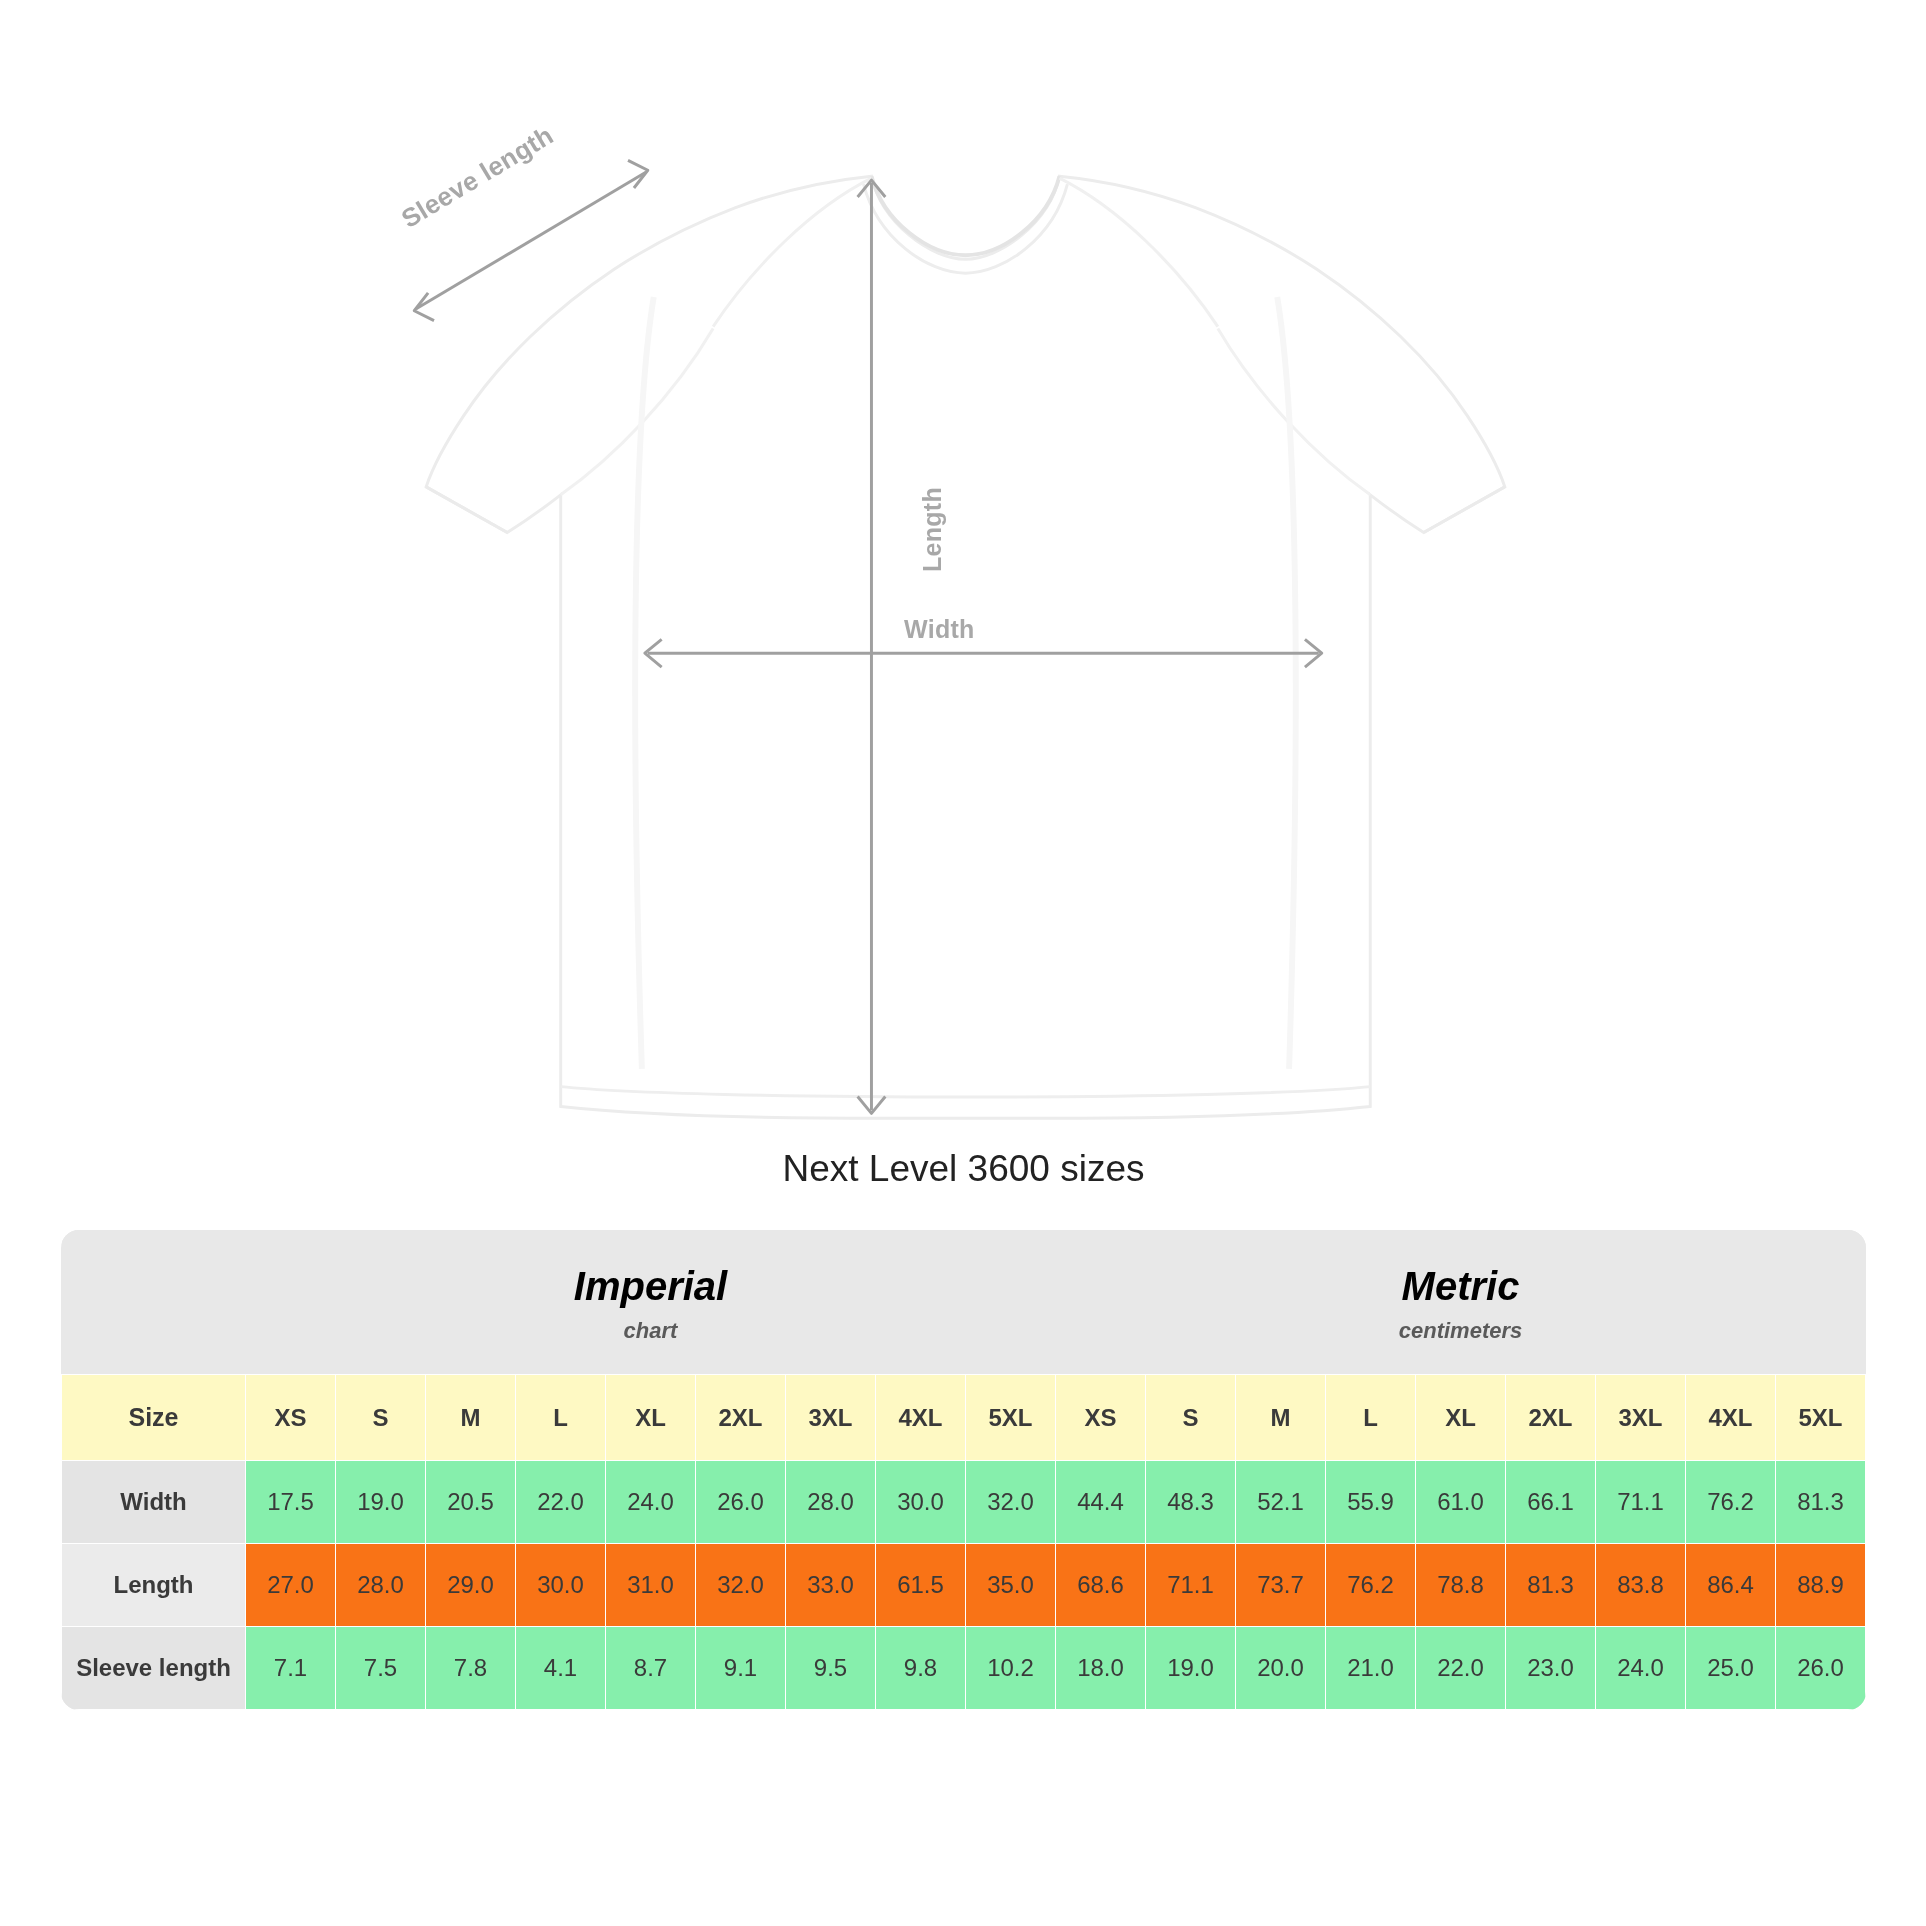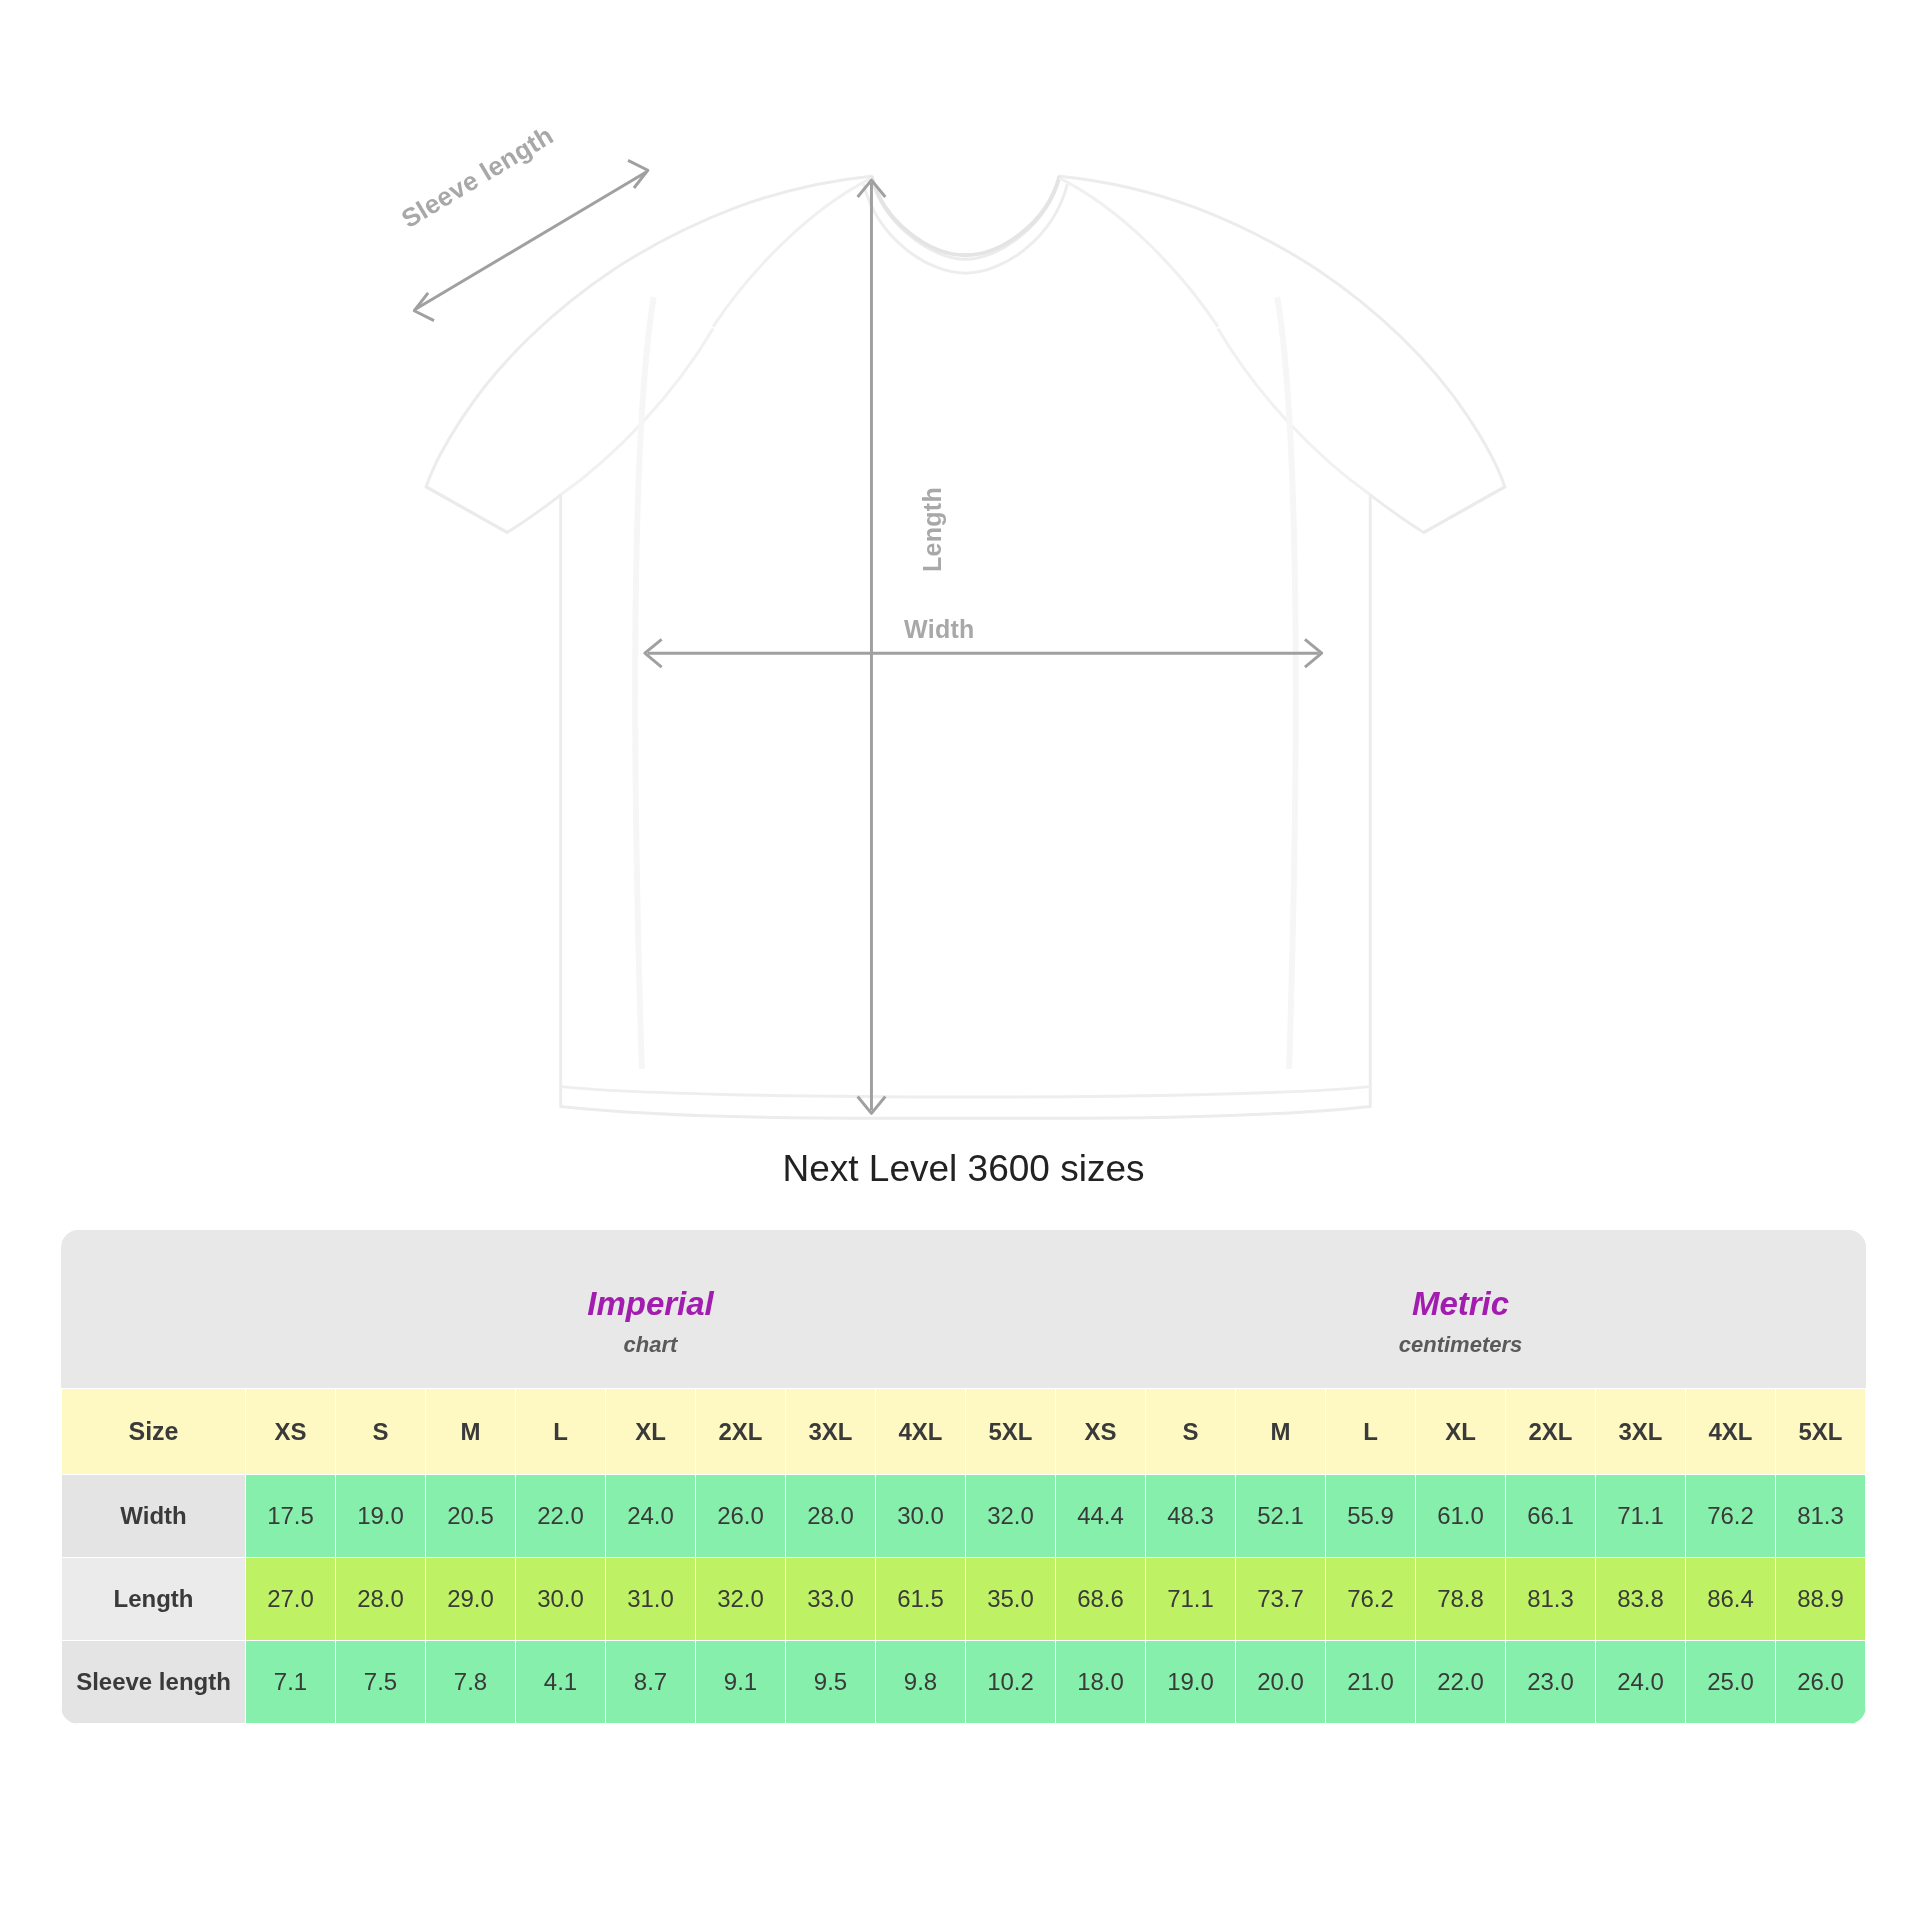--- a/index.html
+++ b/index.html
@@ -92,25 +92,24 @@
     color: #3a3a3a;
     border: 1px solid #ffffff;
   }
   
   tr.unit-row th {
     background: #e8e8e8;
     border: none;
     padding: 34px 0 30px 0;
   }
   .unit-name {
-    font-size: 33px;
+    font-size: 40px;
     font-weight: bold;
     font-style: italic;
-    color: #a21caf;
-    margin-top: 21px;
+    color: #000000;
   }
   .unit-sub {
     font-size: 22px;
     font-style: italic;
     color: #5a5a5a;
     margin-top: 9px;
   }
   
   tr.size-row th {
     background: #fef9c3;
@@ -118,21 +117,21 @@
     font-weight: bold;
     font-size: 24px;
     color: #3a3a3a;
   }
   tr.size-row th.rowhead {
     font-size: 25px;
   }
   
   tr.data-row td {
     padding: 27px 0;
-    background: #bef264;
+    background: #f97316;
   }
   tr.data-row.alt td {
     background: #86efac;
   }
   td.rowhead, th.rowhead {
     font-weight: bold;
     font-size: 25px;
     color: #2f2f2f;
   }
   tr.data-row td.rowhead {

